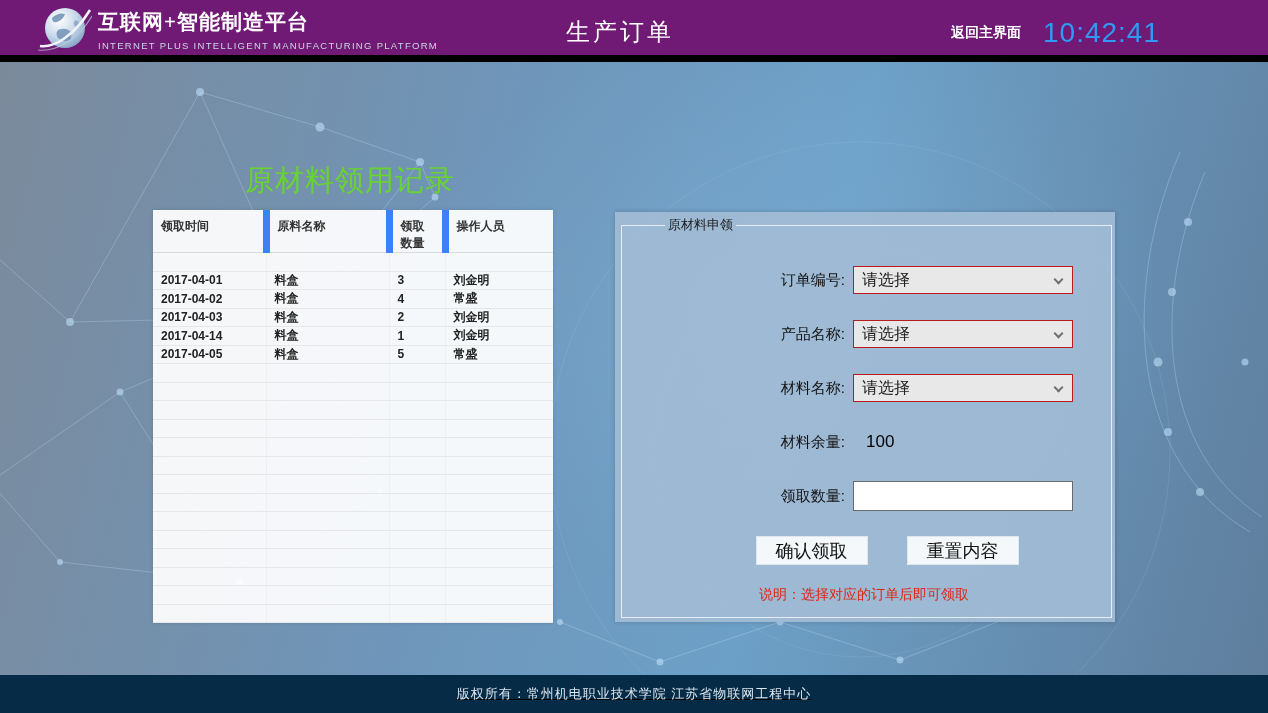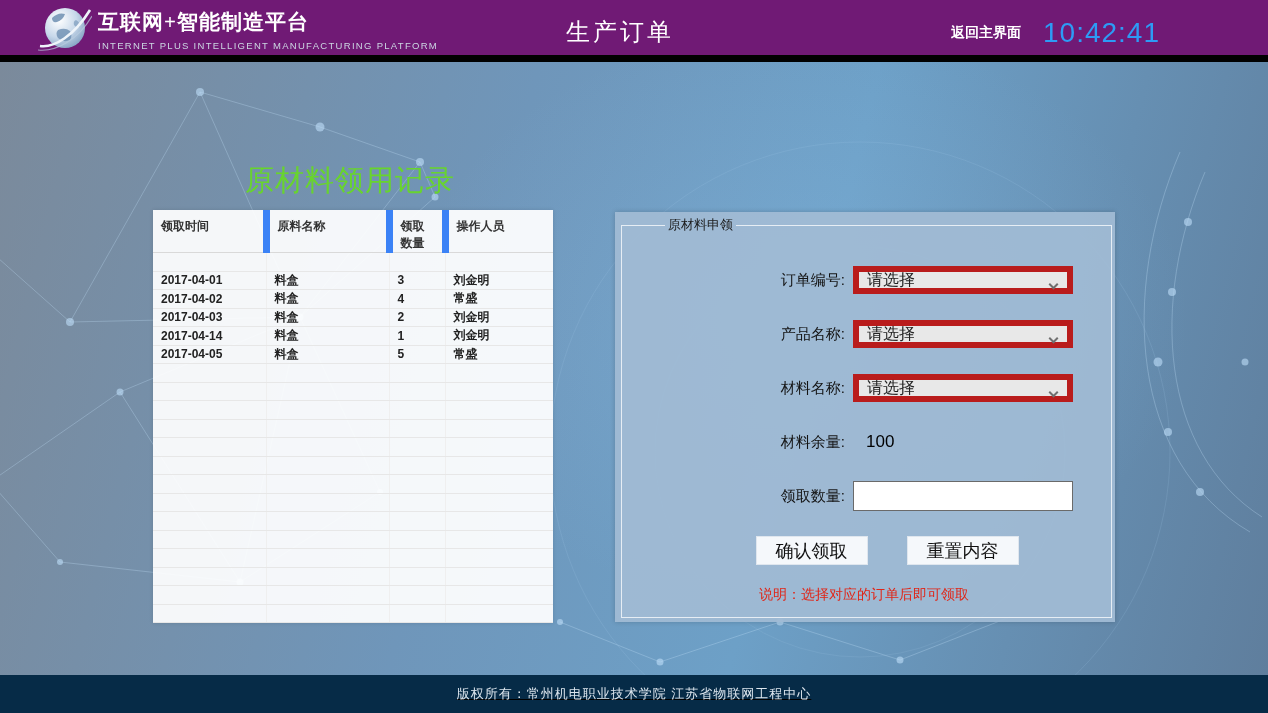--- a/index.html
+++ b/index.html
@@ -53,21 +53,21 @@
     background:rgba(160,186,212,0.95); box-shadow:0 0 5px rgba(0,0,0,0.18); }
   .apply-fieldset { position:absolute; left:6px; right:3px; top:4px; bottom:4px;
     border:1px solid #e6edf4;padding-left:41px; }
   .apply-fieldset legend { font-size:13px; color:#1c1c1c; padding:0 3px; margin-left:2px; }
   .form-rows { padding-top:32px; }
   .form-row { display:flex; align-items:center; height:28px; margin-bottom:26px; }
   .form-label { width:182px; text-align:right; font-size:15px; color:#141414;
     margin-right:8px; flex:none; }
   .ctl { width:220px; height:28px; flex:none; }
   .fake-select { position:relative; display:flex; align-items:center;
-    background:#e8e8e8; border:6px solid #b91c1c; cursor:pointer;
+    background:#e8e8e8; border:1px solid #b91c1c; cursor:pointer;
     font-size:16px; color:#222; padding-left:8px; }
   .chevron { position:absolute; right:10px; top:9px; width:7px; height:7px;
     border-right:2px solid #707070; border-bottom:2px solid #707070;
     transform:rotate(45deg); }
   .static-value { display:flex; align-items:center; font-size:17px; color:#000;
     padding-left:13px; background:none; }
   .qty-input { width:220px; height:30px; border:1px solid #6a6a6a; background:#ffffff;
     font-size:16px; padding:0 8px; outline:none; }
   .btn-row { display:flex; justify-content:center; gap:39px; margin-top:2px; }
   .form-btn { width:112px; height:29px; background:#f5f8fb; border:1px solid #dfe6ee;

